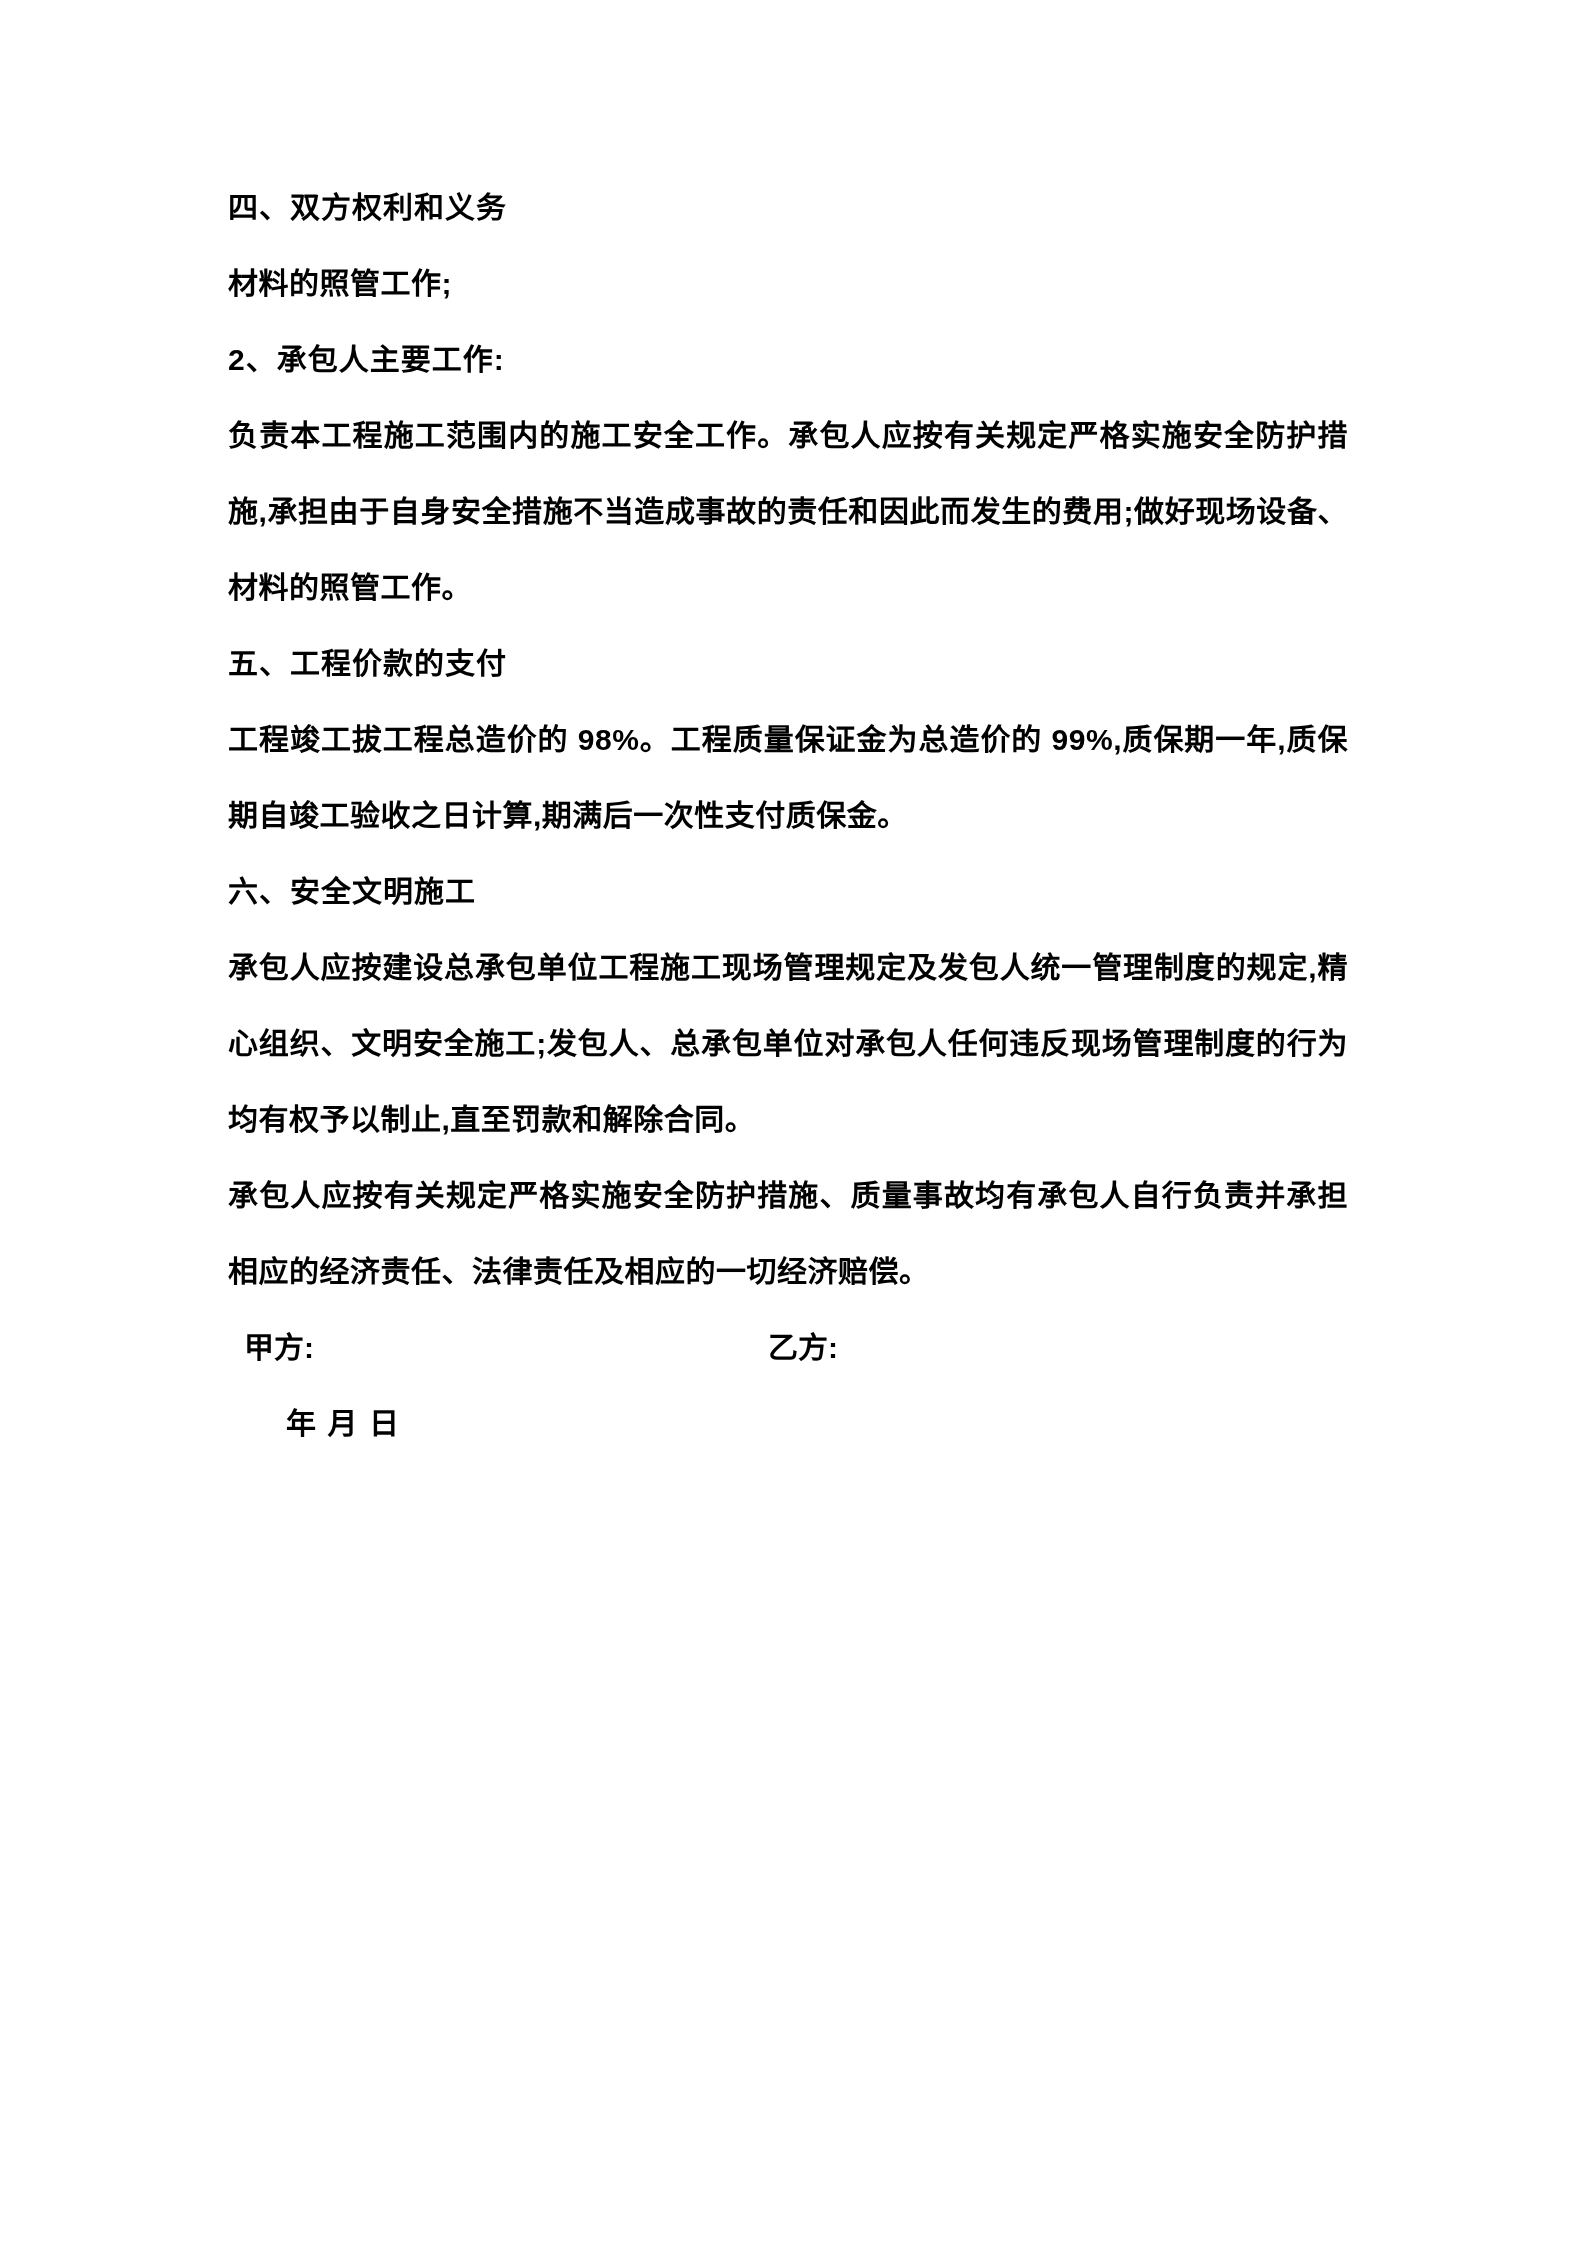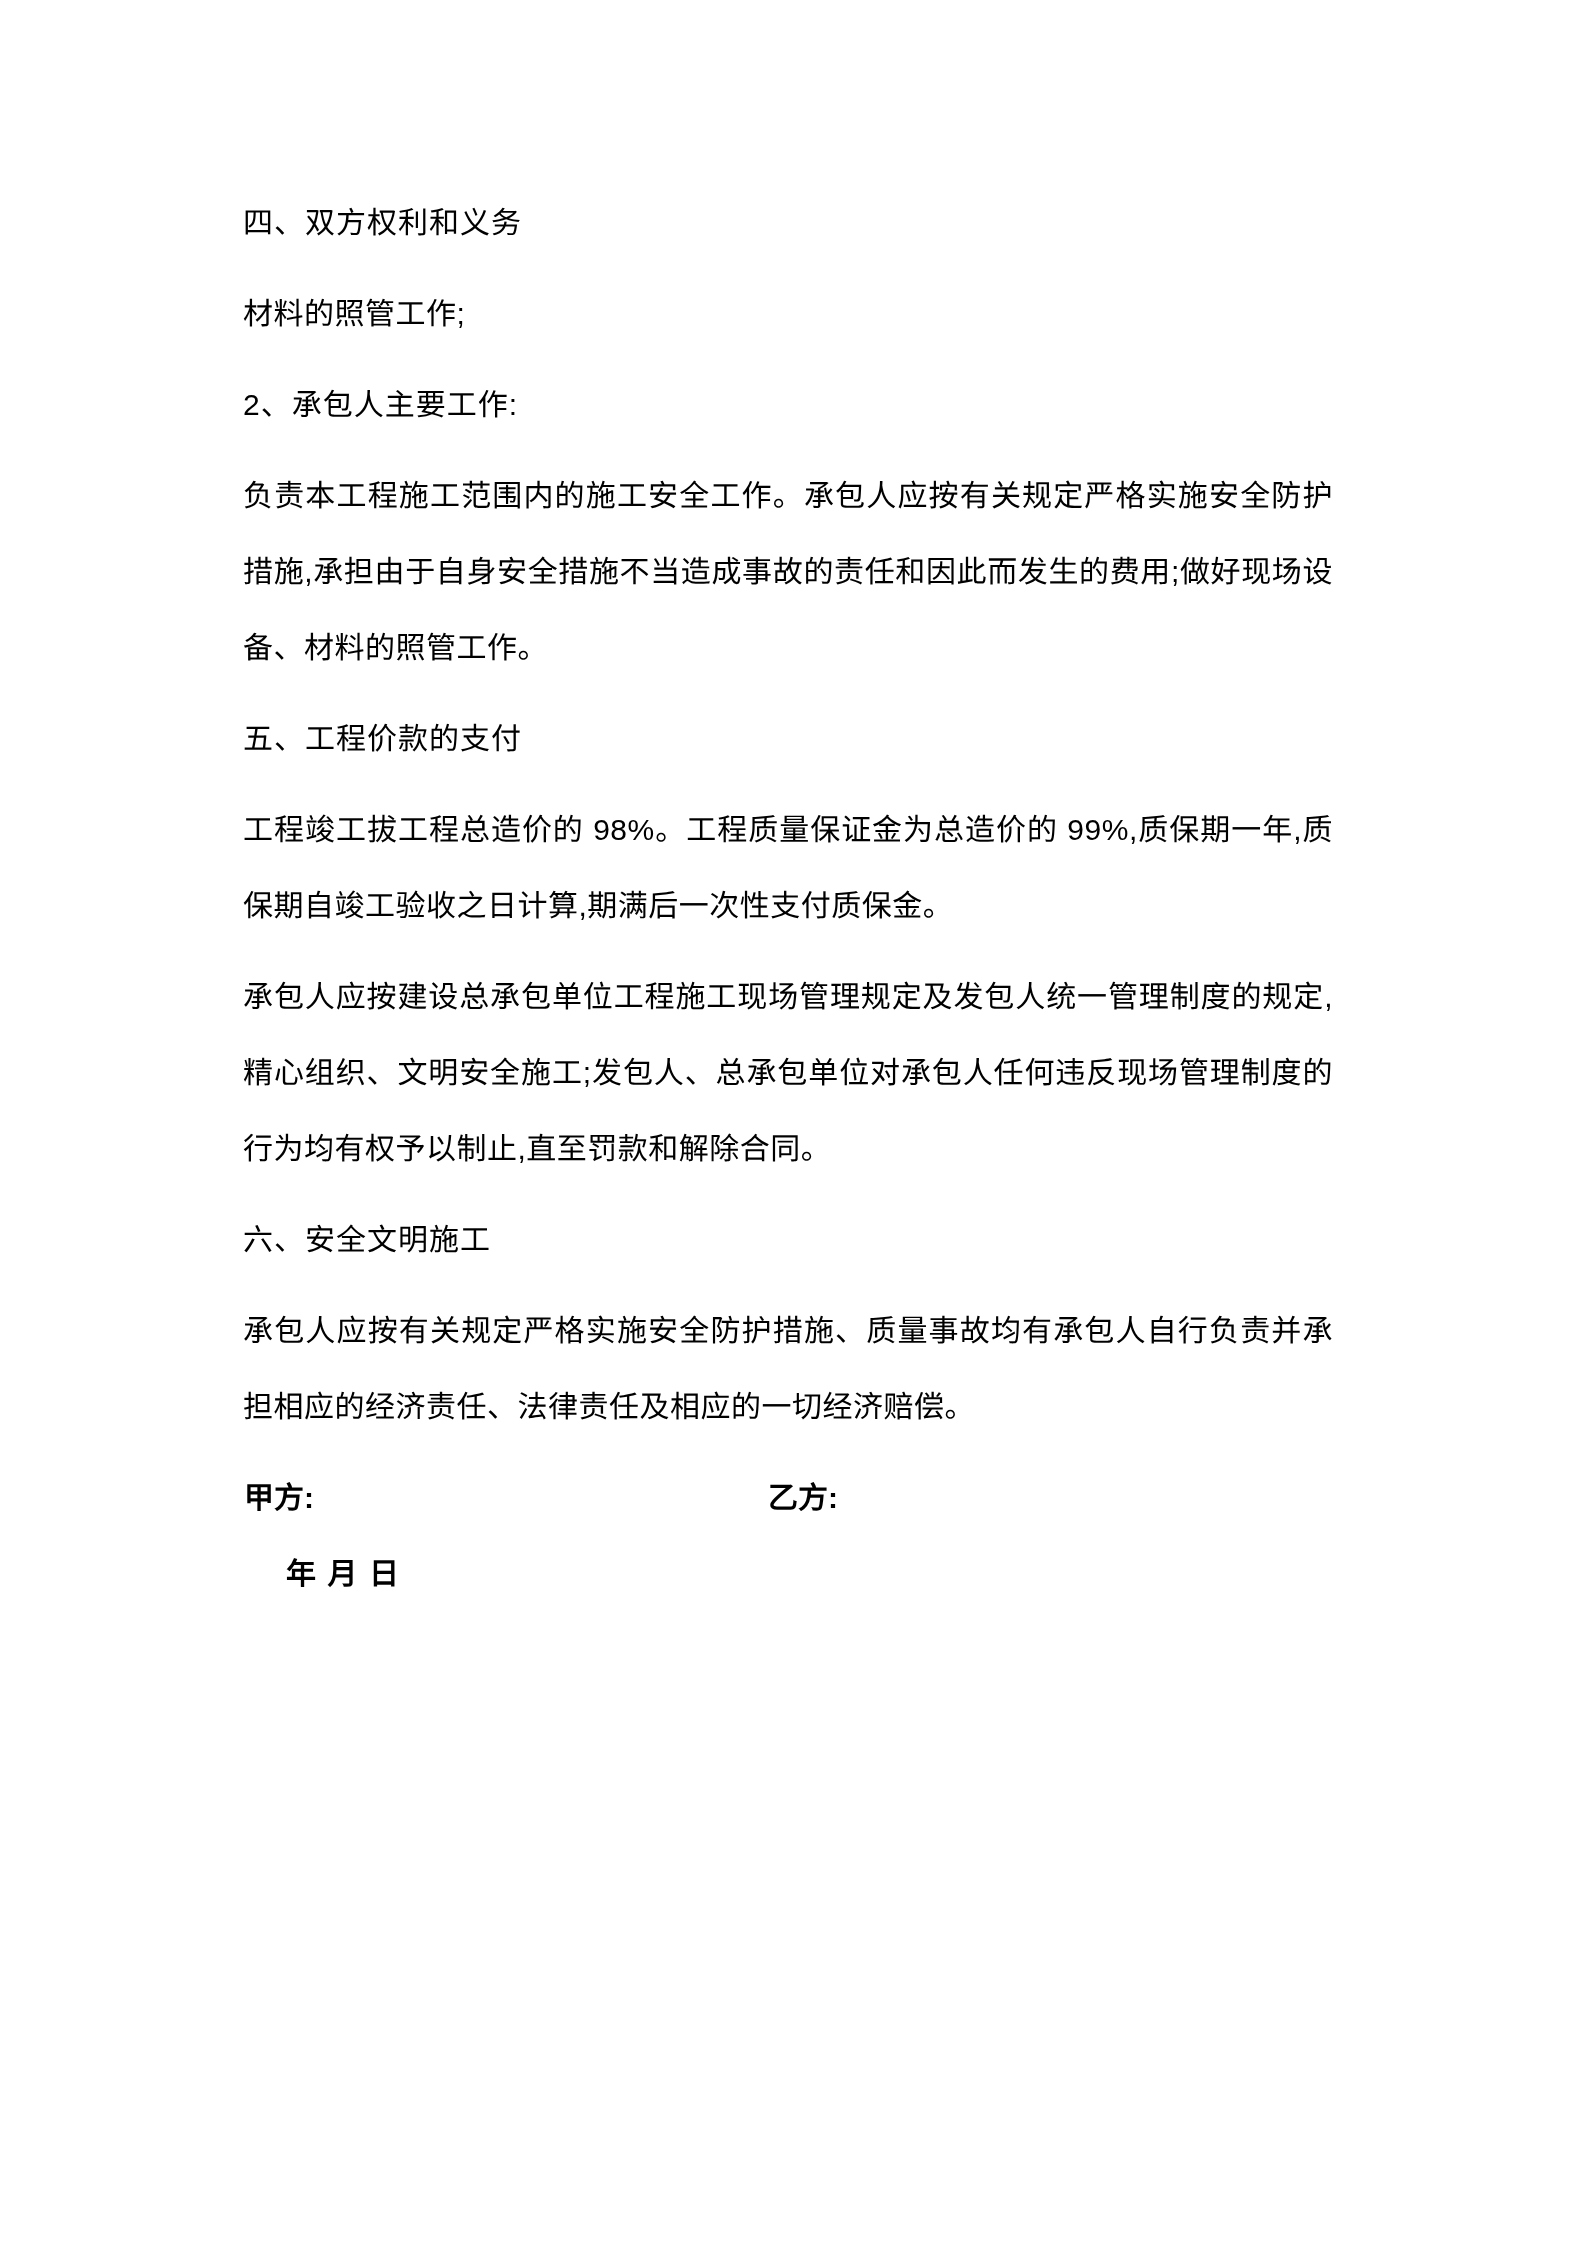--- a/index.html
+++ b/index.html
@@ -17,26 +17,26 @@
     box-sizing: border-box;
   }
   .doc-body {
     position: absolute;
     left: 228px;
     top: 170px;
     width: 1120px;
   }
   .para {
     font-family: "Liberation Sans", "DejaVu Sans", sans-serif;
-    font-weight: normal;
+    font-weight: bold;
     color: #000000;
     font-size: 30px;
     line-height: 76px;
     letter-spacing: 0.5px;
-    margin: 15px;
+    margin: 0;
     text-align: justify;
     text-justify: inter-ideograph;
     white-space: pre-wrap;
     word-break: break-all;
   }
   .para.heading {
     letter-spacing: 1px;
   }
   .sign-row {
     position: relative;
@@ -81,23 +81,23 @@
     <p class="para">材料的照管工作;</p>
 
     <p class="para heading">2、承包人主要工作:</p>
 
     <p class="para">负责本工程施工范围内的施工安全工作。承包人应按有关规定严格实施安全防护措施,承担由于自身安全措施不当造成事故的责任和因此而发生的费用;做好现场设备、材料的照管工作。</p>
 
     <p class="para heading">五、工程价款的支付</p>
 
     <p class="para">工程竣工拔工程总造价的 98%。工程质量保证金为总造价的 99%,质保期一年,质保期自竣工验收之日计算,期满后一次性支付质保金。</p>
 
+    <p class="para heading">六、安全文明施工</p>
+
     <p class="para">承包人应按建设总承包单位工程施工现场管理规定及发包人统一管理制度的规定,精心组织、文明安全施工;发包人、总承包单位对承包人任何违反现场管理制度的行为均有权予以制止,直至罚款和解除合同。</p>
-
-    <p class="para heading">六、安全文明施工</p>
 
     <p class="para">承包人应按有关规定严格实施安全防护措施、质量事故均有承包人自行负责并承担相应的经济责任、法律责任及相应的一切经济赔偿。</p>
 
     <div class="sign-row">
       <span class="sign-a">甲方:</span>
       <span class="sign-b">乙方:</span>
     </div>
 
     <p class="date-line">年   月   日</p>
 

